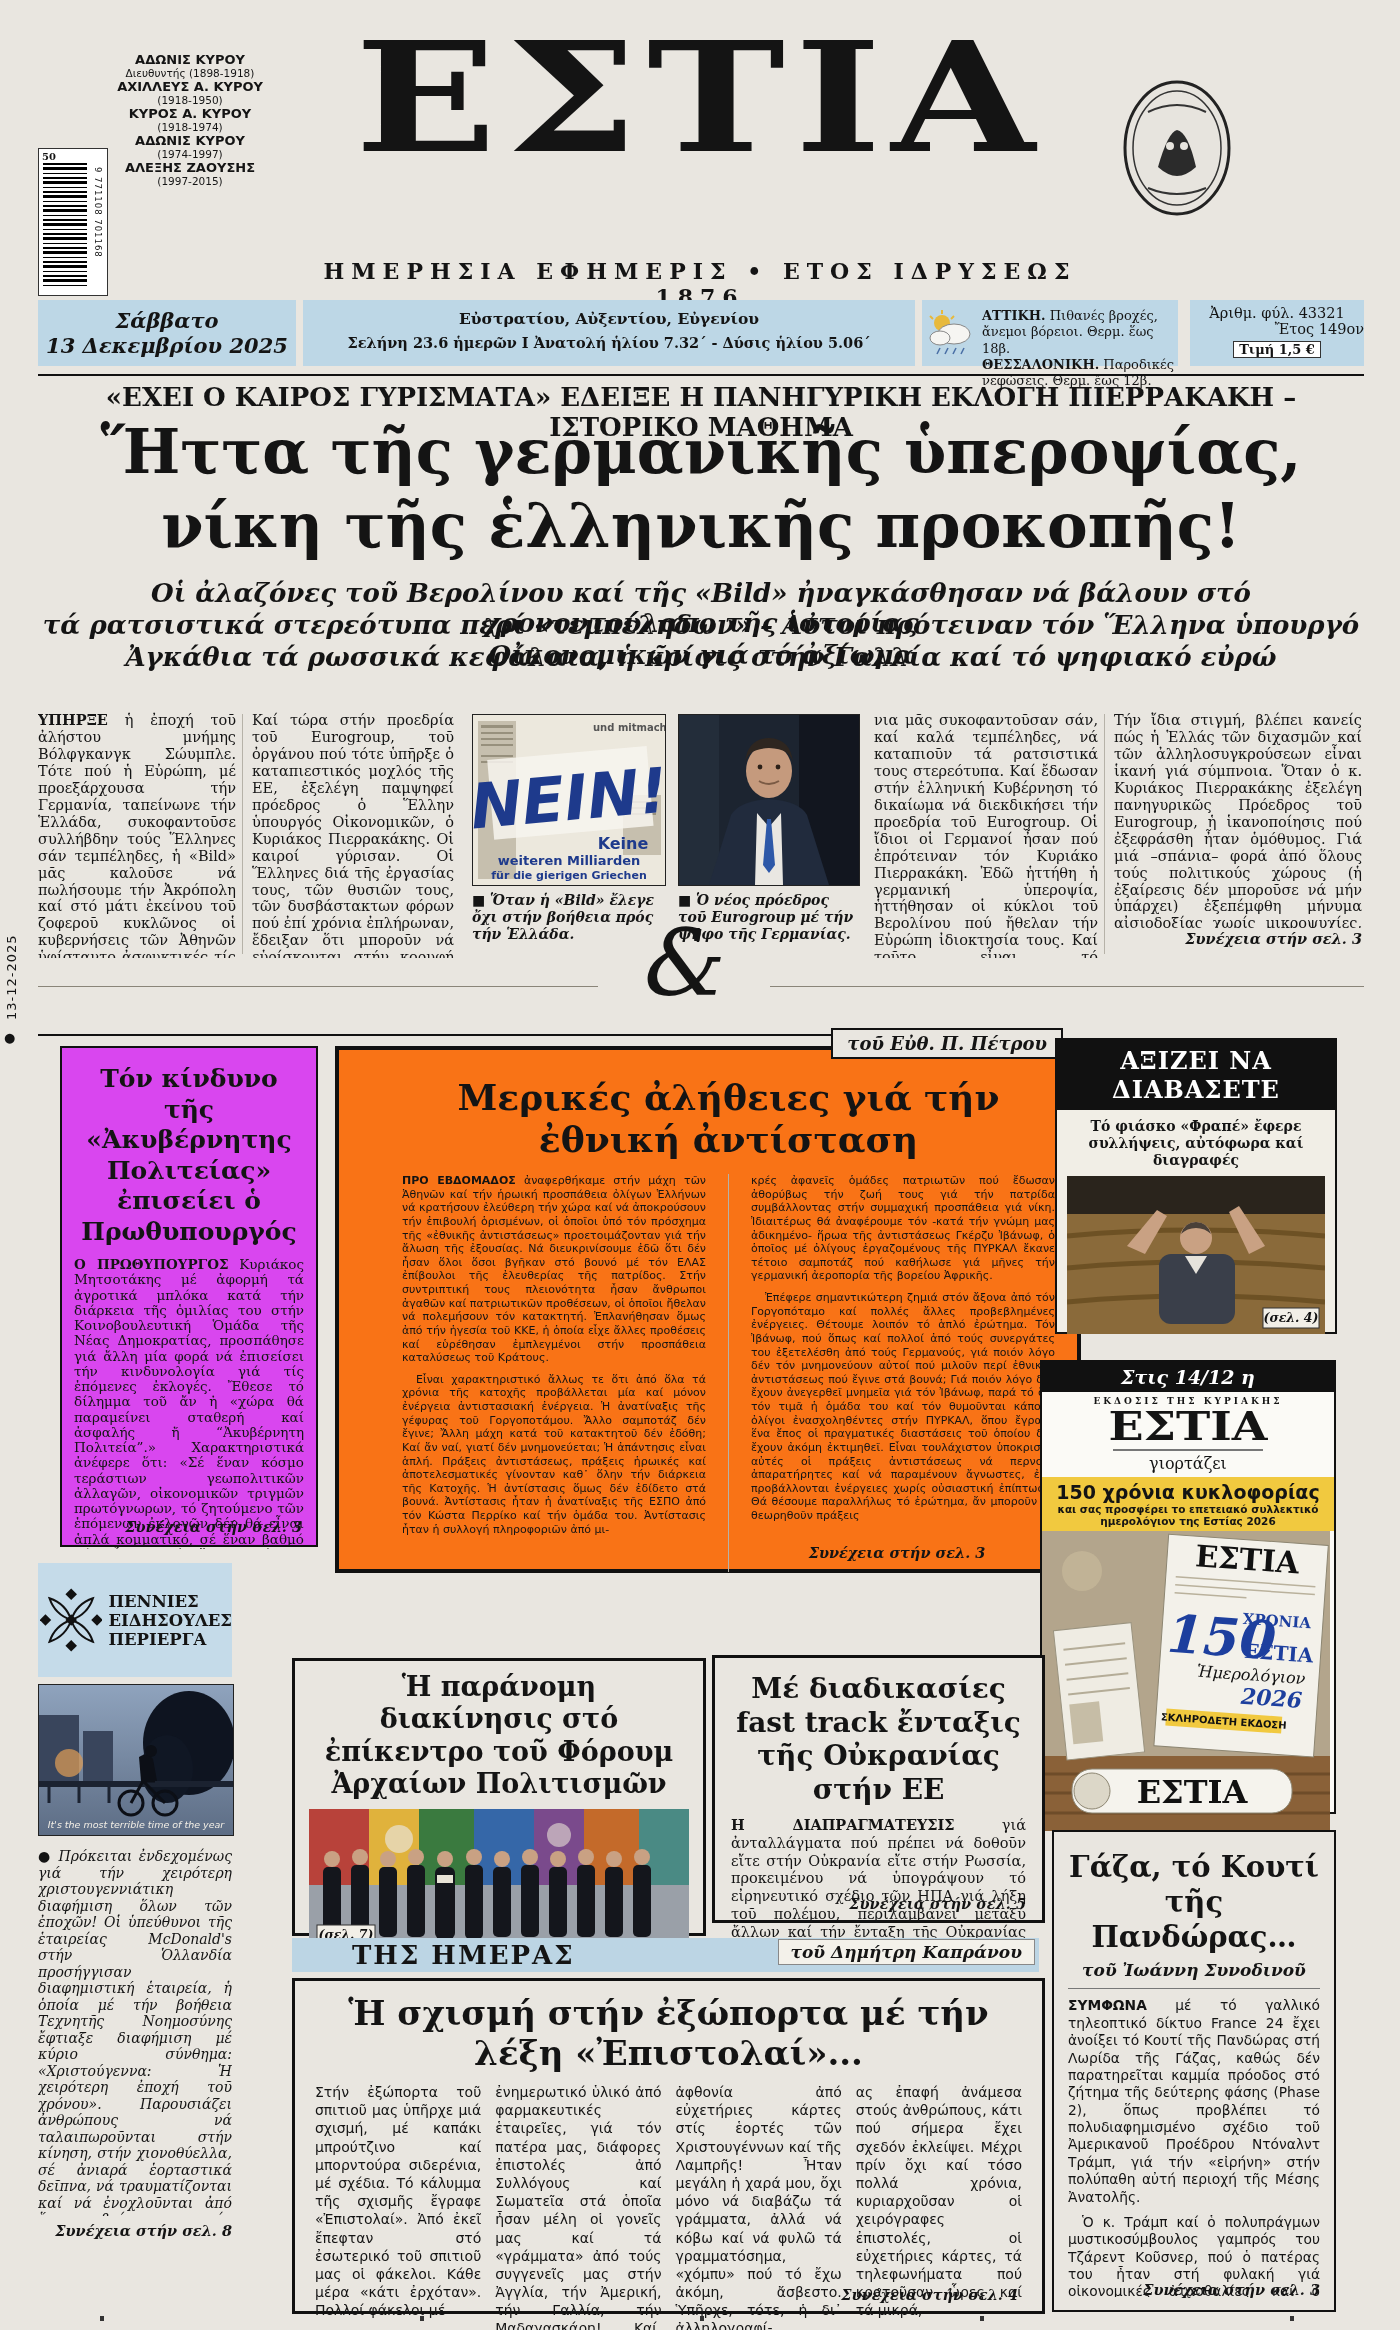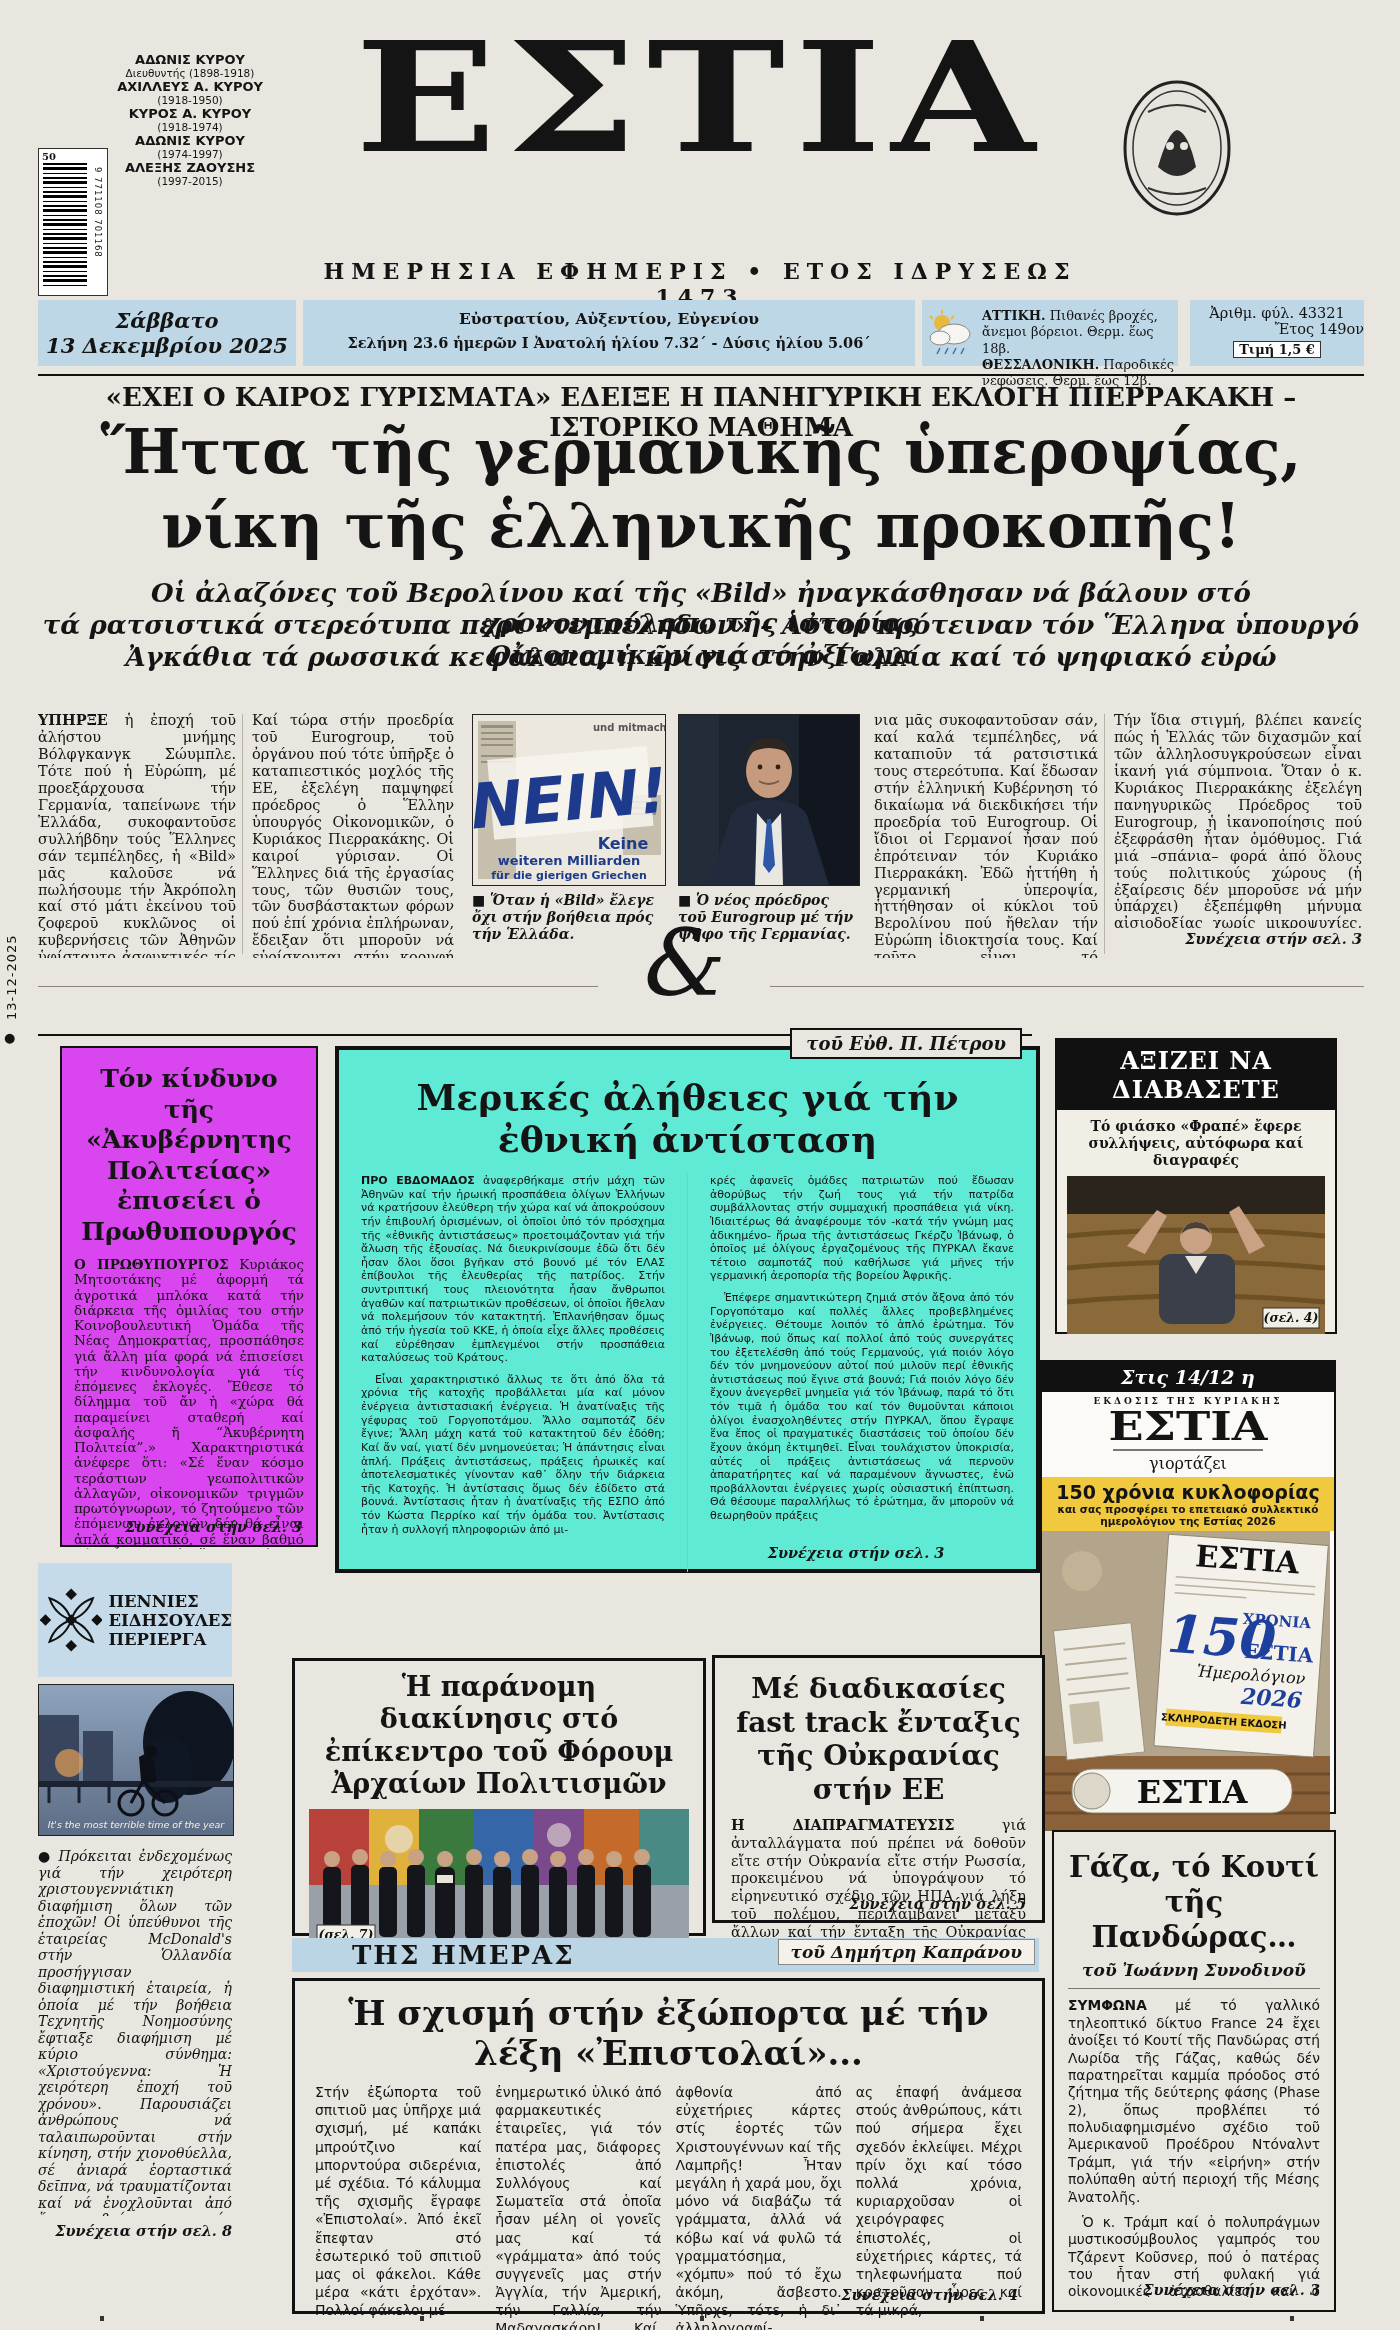--- a/index.html
+++ b/index.html
@@ -41,21 +41,21 @@
     <div style="font-size:10.5px;">(1918-1950)</div>
     <div style="font-size:13px;font-weight:bold;">ΚΥΡΟΣ Α. ΚΥΡΟΥ</div>
     <div style="font-size:10.5px;">(1918-1974)</div>
     <div style="font-size:13px;font-weight:bold;">ΑΔΩΝΙΣ ΚΥΡΟΥ</div>
     <div style="font-size:10.5px;">(1974-1997)</div>
     <div style="font-size:13px;font-weight:bold;">ΑΛΕΞΗΣ ΖΑΟΥΣΗΣ</div>
     <div style="font-size:10.5px;">(1997-2015)</div>
   </div>
 
   <div class="abs ctr" style="left:280px;top:18px;width:840px;height:185px;font-size:152px;font-weight:bold;letter-spacing:8px;transform:scaleX(1.22);transform-origin:center;line-height:1.05;">ΕΣΤΙΑ</div>
-  <div class="abs ctr" style="left:280px;top:258px;width:840px;font-size:22px;letter-spacing:7px;font-weight:bold;">ΗΜΕΡΗΣΙΑ ΕΦΗΜΕΡΙΣ • ΕΤΟΣ ΙΔΡΥΣΕΩΣ 1473</div>
+  <div class="abs ctr" style="left:280px;top:258px;width:840px;font-size:22px;letter-spacing:7px;font-weight:bold;">ΗΜΕΡΗΣΙΑ ΕΦΗΜΕΡΙΣ • ΕΤΟΣ ΙΔΡΥΣΕΩΣ 1876</div>
 
   <svg class="abs" style="left:1118px;top:72px;" width="118" height="152" viewBox="0 0 118 152">
     <ellipse cx="59" cy="76" rx="52" ry="66" fill="#e7e4de" stroke="#222" stroke-width="3"></ellipse>
     <ellipse cx="59" cy="76" rx="44" ry="57" fill="none" stroke="#333" stroke-width="1.5"></ellipse>
     <path d="M40 95 Q50 60 59 58 Q70 60 78 95 Q68 104 59 104 Q50 104 40 95 Z" fill="#2b2b2b"></path>
     <circle cx="52" cy="74" r="4" fill="#e7e4de"></circle>
       <circle cx="66" cy="74" r="4" fill="#e7e4de"></circle>
     <path d="M30 40 Q59 26 88 40" fill="none" stroke="#333" stroke-width="2"></path>
     <path d="M30 116 Q59 128 88 116" fill="none" stroke="#333" stroke-width="2"></path>
   </svg>
@@ -179,21 +179,21 @@
   <div class="abs" style="left:38px;top:1034px;width:994px;height:2px;background:#111;"></div>
 
   <div class="abs boxed" style="left:60px;top:1046px;width:254px;height:497px;">
     <div class="ctr" style="font-size:25px;font-weight:bold;line-height:1.22;margin:16px 10px 10px 10px;">Τόν κίνδυνο τῆς «Ἀκυβέρνητης Πολιτείας» ἐπισείει ὁ Πρωθυπουργός</div>
     <div class="just" style="font-size:13.5px;line-height:1.13;margin:0 12px;height:292px;overflow:hidden;">
       <p class="noind"><span class="lead-word">Ο ΠΡΩΘΥΠΟΥΡΓΟΣ</span><span> Κυριάκος Μητσοτάκης μέ ἀφορμή τά ἀγροτικά μπλόκα κατά τήν διάρκεια τῆς ὁμιλίας του στήν Κοινοβουλευτική Ὁμάδα τῆς Νέας Δημοκρατίας, προσπάθησε γιά ἄλλη μία φορά νά ἐπισείσει τήν κινδυνολογία γιά τίς ἑπόμενες ἐκλογές. Ἔθεσε τό δίλημμα τοῦ ἄν ἡ «χώρα θά παραμείνει σταθερή καί ἀσφαλής ἤ “Ἀκυβέρνητη Πολιτεία”.» Χαρακτηριστικά ἀνέφερε ὅτι: «Σέ ἕναν κόσμο τεράστιων γεωπολιτικῶν ἀλλαγῶν, οἰκονομικῶν τριγμῶν πρωτόγνωρων, τό ζητούμενο τῶν ἑπόμενων ἐκλογῶν δέν θά εἶναι ἁπλά κομματικό, σέ ἕναν βαθμό θά εἶναι καί ἕνα στοίχημα ὑπαρξιακό γιά τήν χώρα. Ἕνα στοίχημα πού θά κρίνει ἄν ἡ χώρα θά παραμείνει σταθερή καί ἀσφαλής, στήν τροχιά προόδου πού ἤδη ἀκολουθεῖ, ἤ</span></p>
     </div>
     <div class="abs more" style="right:14px;bottom:10px;">Συνέχεια στήν σελ. 3</div>
   </div>
 
-  <div class="abs" style="left:335px;top:1046px;width:697px;height:519px;border:4px solid #111;background:#5eead4;">
+  <div class="abs" style="left:335px;top:1046px;width:697px;height:519px;border:4px solid #111;background:#f97316;padding-left:41px;">
     <div class="abs" style="top:-22px;right:14px;background:#e9e6e0;border:2px solid #111;padding:3px 14px;font-size:18px;">
       <span class="bolditalic" style="font-size:18px;">τοῦ Εὐθ. Π. Πέτρου</span>
     </div>
     <div class="ctr" style="font-size:36px;font-weight:bold;margin:26px 20px 14px 20px;">Μερικές ἀλήθειες γιά τήν ἐθνική ἀντίσταση</div>
     <div style="display:flex;gap:22px;margin:0 22px;height:398px;overflow:hidden;">
       <div class="just sans bodysans" style="flex:1;">
         <p class="noind"><span class="lead-word">ΠΡΟ ΕΒΔΟΜΑΔΟΣ</span><span> ἀναφερθήκαμε στήν μάχη τῶν Ἀθηνῶν καί τήν ἡρωική προσπάθεια ὀλίγων Ἑλλήνων νά κρατήσουν ἐλεύθερη τήν χώρα καί νά ἀποκρούσουν τήν ἐπιβουλή ὁρισμένων, οἱ ὁποῖοι ὑπό τόν πρόσχημα τῆς «ἐθνικῆς ἀντιστάσεως» προετοιμάζονταν γιά τήν ἄλωση τῆς ἐξουσίας. Νά διευκρινίσουμε ἐδῶ ὅτι δέν ἦσαν ὅλοι ὅσοι βγῆκαν στό βουνό μέ τόν ΕΛΑΣ ἐπίβουλοι τῆς ἐλευθερίας τῆς πατρίδος. Στήν συντριπτική τους πλειονότητα ἦσαν ἄνθρωποι ἀγαθῶν καί πατριωτικῶν προθέσεων, οἱ ὁποῖοι ἤθελαν νά πολεμήσουν τόν κατακτητή. Ἐπλανήθησαν ὅμως ἀπό τήν ἡγεσία τοῦ ΚΚΕ, ἡ ὁποία εἶχε ἄλλες προθέσεις καί εὑρέθησαν ἐμπλεγμένοι στήν προσπάθεια καταλύσεως τοῦ Κράτους.</span></p>
         <p>Εἶναι χαρακτηριστικό ἄλλως τε ὅτι ἀπό ὅλα τά χρόνια τῆς κατοχῆς προβάλλεται μία καί μόνον ἐνέργεια ἀντιστασιακή ἐνέργεια. Ἡ ἀνατίναξις τῆς γέφυρας τοῦ Γοργοποτάμου. Ἄλλο σαμποτάζ δέν ἔγινε; Ἄλλη μάχη κατά τοῦ κατακτητοῦ δέν ἐδόθη; Καί ἄν ναί, γιατί δέν μνημονεύεται; Ἡ ἀπάντησις εἶναι ἁπλή. Πράξεις ἀντιστάσεως, πράξεις ἡρωικές καί ἀποτελεσματικές γίνονταν καθ᾽ ὅλην τήν διάρκεια τῆς Κατοχῆς. Ἡ ἀντίστασις ὅμως δέν ἐδίδετο στά βουνά. Ἀντίστασις ἦταν ἡ ἀνατίναξις τῆς ΕΣΠΟ ἀπό τόν Κώστα Περρίκο καί τήν ὁμάδα του. Ἀντίστασις ἦταν ἡ συλλογή πληροφοριῶν ἀπό μι-</p>
       </div>
       <div class="colrule" style="height:100%;"></div>

